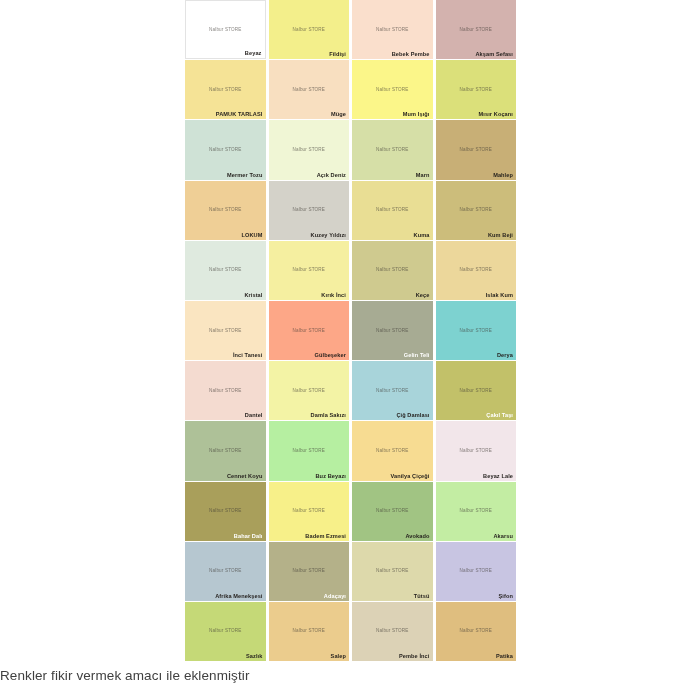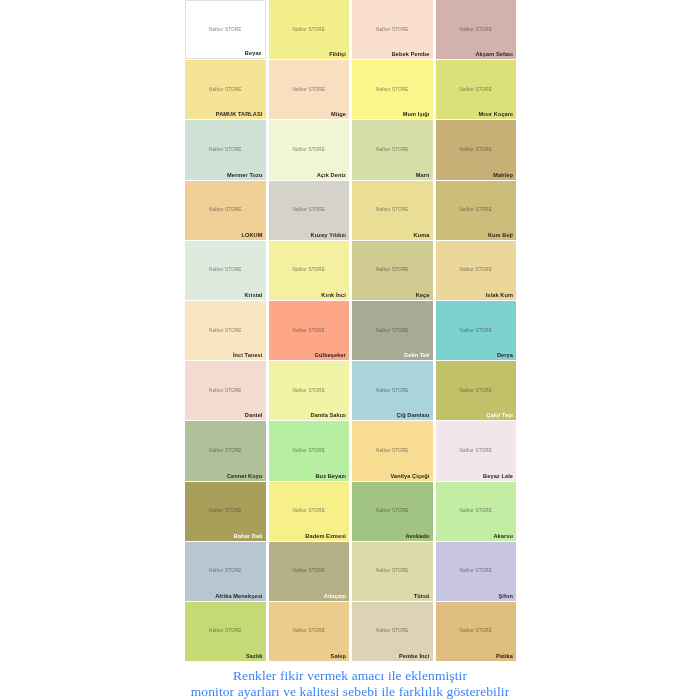--- a/index.html
+++ b/index.html
@@ -61,23 +61,22 @@
     letter-spacing: 0.1px;
   }
   .swatch.light-name .swatch-name { color: #ffffff; }
   .swatch.white-chip { border: 1px solid #e3e3e3; }
 
   #caption {
     position: absolute;
     left: 0;
     right: 0;
     top: 668px;
-    text-align: center;
-    color: #3b82f6;
-    font-family: Liberation Serif, serif;
+    color: #404040;
+    font-family: Liberation Sans, sans-serif;
     line-height: 15.5px;
   }
   #caption .cap-line {
     display: block;
     font-size: 13.5px;
     letter-spacing: 0.1px;
   }
 </style>
 </head>
 <body>
@@ -258,16 +257,15 @@
         <span class="swatch-name">Pembe İnci</span>
       </div>
       <div class="swatch" style="background: rgb(223, 190, 127);">
         <span class="swatch-watermark">Nalbur STORE</span>
         <span class="swatch-name">Patika</span>
       </div>
     </div>
 
   <div id="caption">
     <span class="cap-line">Renkler fikir vermek amacı ile eklenmiştir</span>
-    <span class="cap-line">monitor ayarları ve kalitesi sebebi ile farklılık gösterebilir</span>
   </div>
 
 </div>
 
 </body></html>

